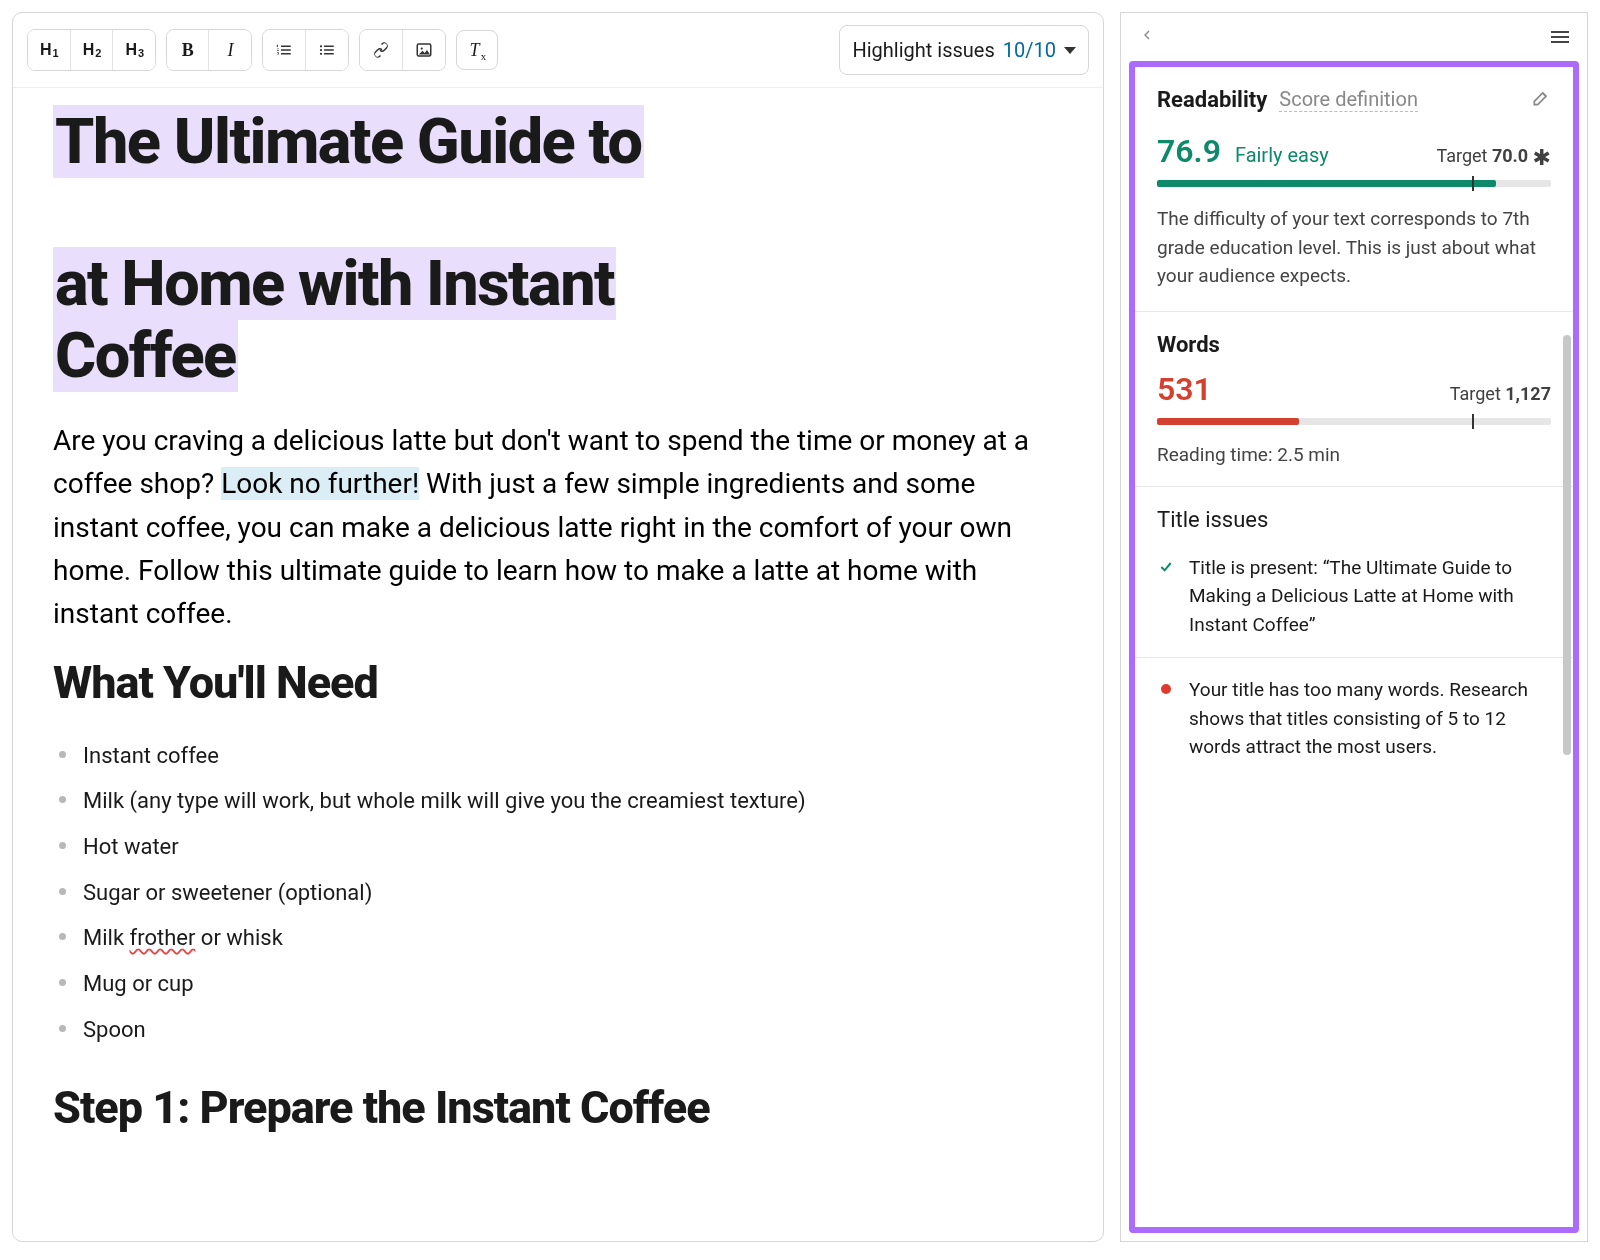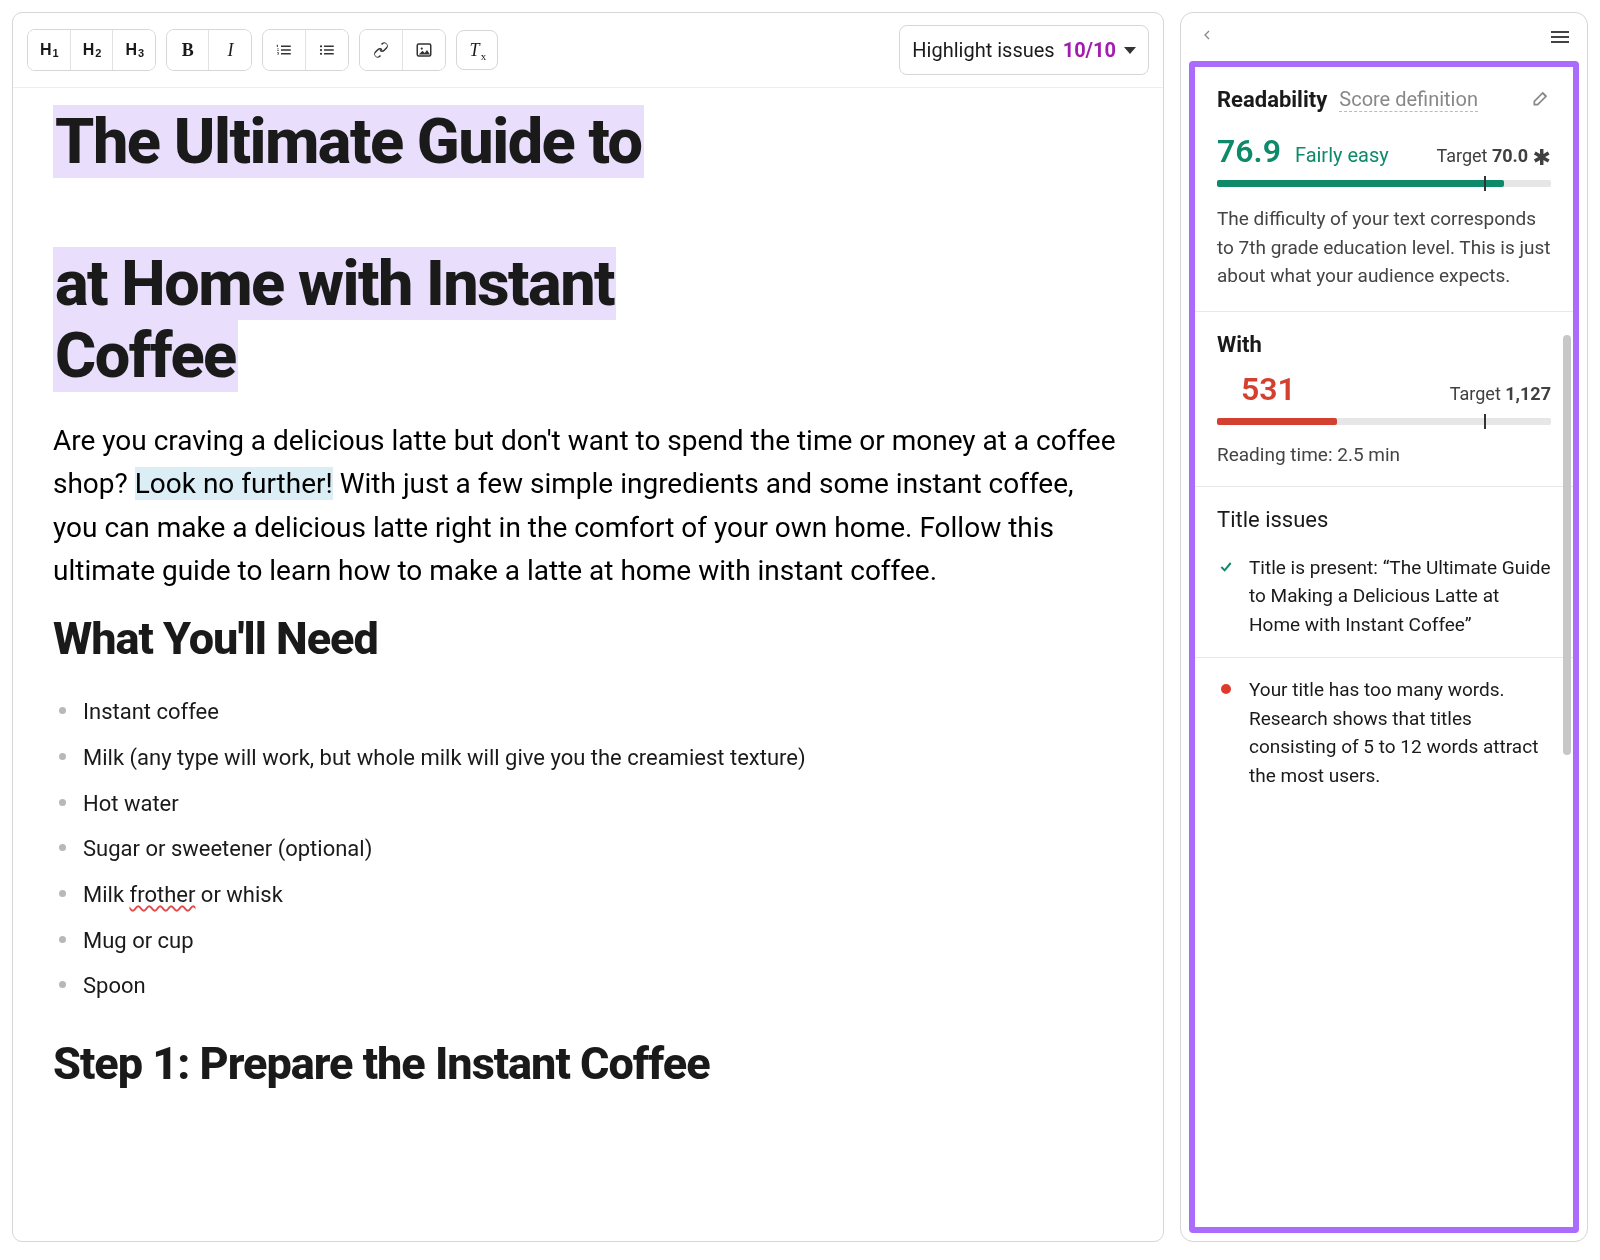--- a/index.html
+++ b/index.html
@@ -60,21 +60,21 @@
   margin-left: auto;
   border: 1px solid #d6d6d6;
   border-radius: 8px;
   padding: 12px 12px;
   display: flex;
   align-items: center;
   gap: 8px;
   font-size: 20px;
   cursor: pointer;
 }
-.highlight-sel .count { color: #a21caf; font-weight: bold; }
+.highlight-sel .count { color: #0369a1; }
 .chev { width: 0; height: 0; border-left: 6px solid transparent; border-right: 6px solid transparent; border-top: 7px solid #333; }
 .doc {
   padding: 18px 40px 30px 40px;
   overflow: hidden;
 }
 .doc h1 {
   font-size: 63px;
   font-weight: 800;
   line-height: 1.13;
   letter-spacing: -1.5px;
@@ -113,23 +113,23 @@
   content: "";
   position: absolute;
   left: 0; top: 18px;
   width: 7px; height: 7px;
   border-radius: 50%;
   background: #b8b8b8;
 }
 .spellerr { text-decoration: underline wavy #e04a4a; text-decoration-thickness: 1.5px; text-underline-offset: 3px; }
 
 .side-pane {
-  width: 408px;
+  width: 468px;
   border: 1px solid #d6d6d6;
-  border-radius: 13px;
+  border-radius: 0;
   background: #fff;
   display: flex;
   flex-direction: column;
   min-height: 1230px;
   position: relative;
 }
 .side-top {
   display: flex;
   align-items: center;
   justify-content: space-between;
@@ -183,21 +183,21 @@
 .ast { font-size: 22px; position: relative; top: 3px; }
 
 .bar { height: 7px; background: #e6e6e6; border-radius: 2px; position: relative; margin-bottom: 18px; }
 .bar .fill { position: absolute; left: 0; top: 0; bottom: 0; border-radius: 2px; }
 .bar .tick { position: absolute; top: -4px; bottom: -4px; width: 2px; background: #333; }
 .bar.green .fill { background: #0e8a6a; }
 .bar.red .fill { background: #d4402f; }
 
 .desc { font-size: 19px; line-height: 1.5; color: #444; }
 
-.wc-big { font-size: 32px; font-weight: 600; color: #d4402f; margin-left: 24px; }
+.wc-big { font-size: 32px; font-weight: 600; color: #d4402f; }
 .reading { font-size: 19px; color: #444; margin-top: 14px; }
 
 .issue-list { list-style: none; }
 .issue-item {
   display: flex;
   gap: 14px;
   padding: 18px 22px;
   border-bottom: 1px solid #e8e8e8;
   font-size: 19px;
   line-height: 1.5;
@@ -327,21 +327,21 @@
       </div>
       <div class="bar green">
         <div class="fill" style="width: 86%;"></div>
         <div class="tick" style="left: 80%;"></div>
       </div>
       <p class="desc">The difficulty of your text corresponds to 7th grade education level. This is just about what your audience expects.</p>
     </div>
 
     <div class="pb-section">
       <div class="pb-head" style="margin-bottom:10px;">
-        <span class="title">With</span>
+        <span class="title">Words</span>
       </div>
       <div class="score-row">
         <span class="wc-big">531</span>
         <span class="target">
           <span>Target</span> <b>1,127</b>
         </span>
       </div>
       <div class="bar red">
         <div class="fill" style="width: 36%;"></div>
         <div class="tick" style="left: 80%;"></div>

